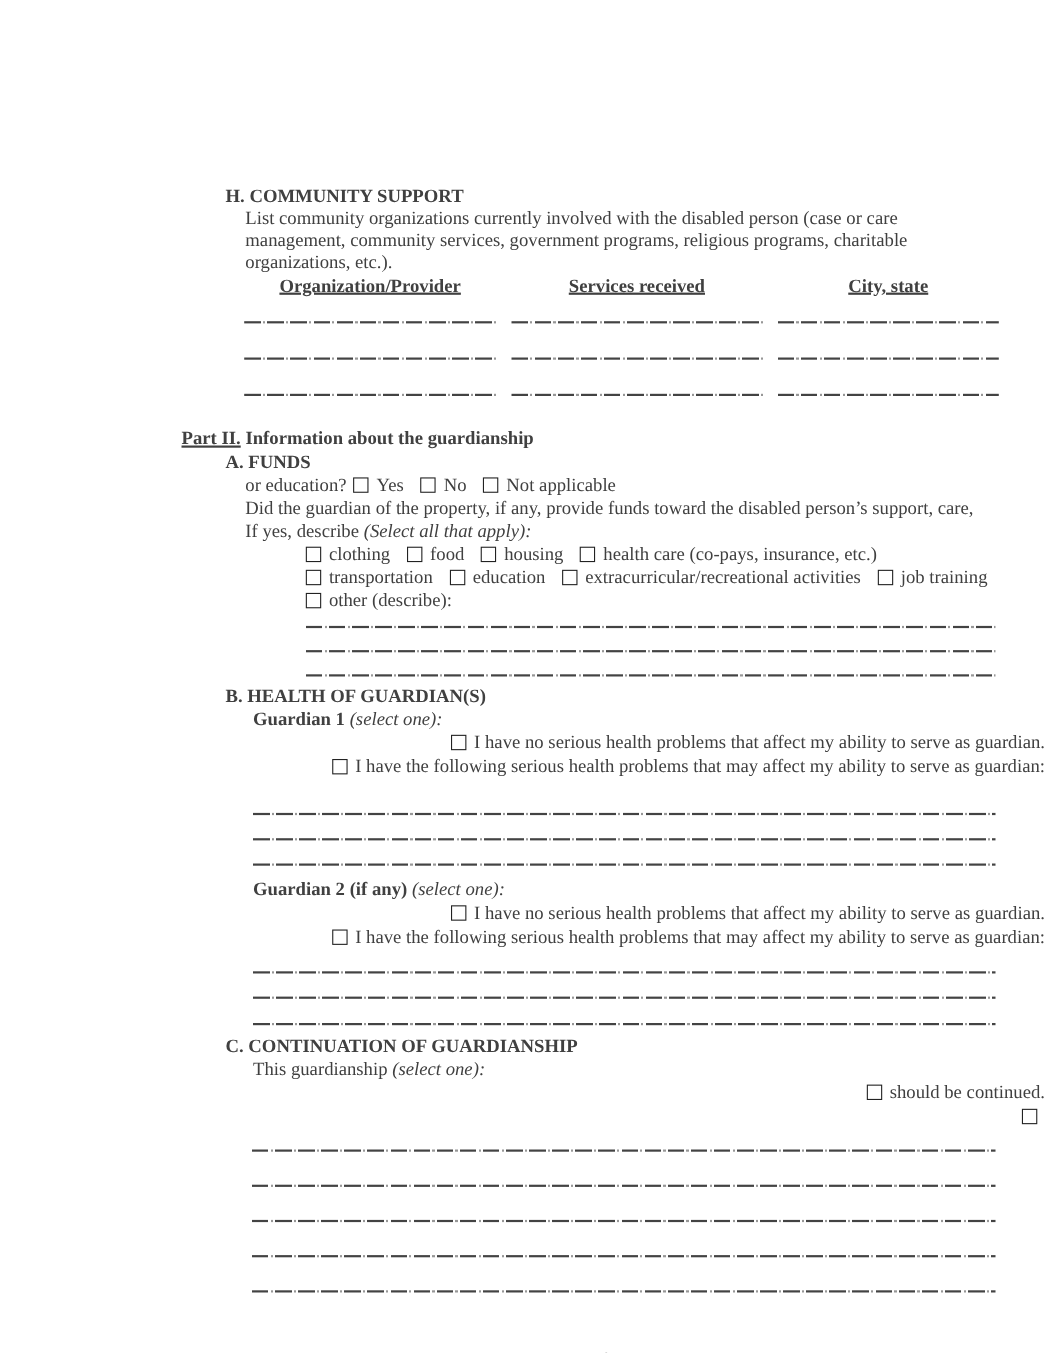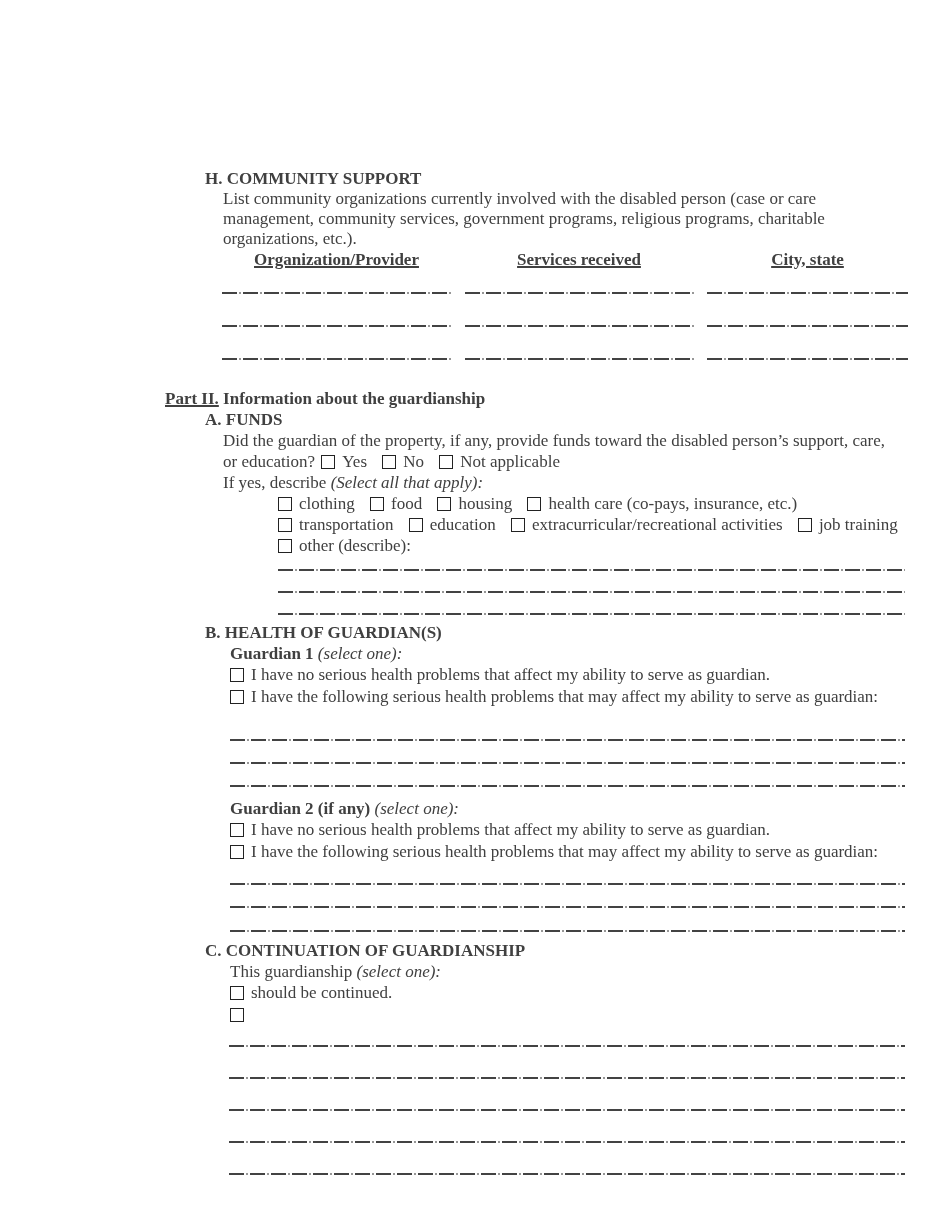--- a/index.html
+++ b/index.html
@@ -12,21 +12,21 @@
   .b{font-weight:bold;}
   .it{font-style:italic;}
   .u{text-decoration:underline;text-decoration-thickness:1.5px;}
   .tc{text-align:center;}
   .ml165{margin-left:165px;}
   .ml205{margin-left:205px;}
   .ml223{margin-left:223px;}
   .ml229{margin-left:229px;}
   .ml230{margin-left:230px;}
   .ml278{margin-left:278px;}
-  .h16{height:16px;} .h20{height:20px;} .h21{height:21px;} .h22{height:22px;}
+  .h16{height:16px;} .h20{height:20px;} .h21{height:21px;} .h22{height:22px;text-align:right;}
   .h23{height:23px;} .h24{height:24px;} .h26{height:26px;} .h32{height:32px;}
   .h33{height:33px;} .h34{height:34px;}
   .intro{width:665px;line-height:20px;height:60px;}
   .cols{display:flex;margin-left:222px;width:686px;justify-content:space-between;}
   .c1{width:229px;} .c2{width:229px;} .c3{width:201px;}
   .dash{position:relative;}
   .dash::after{
     content:"";position:absolute;left:0;right:0;bottom:1px;height:2px;
     background-image:repeating-linear-gradient(90deg,
       #434343 0px,#434343 15px,
@@ -73,27 +73,27 @@
       <div class="c2 dash"></div>
       <div class="c3 dash"></div>
     </div>
 
     <div class="ml165 h21" style="margin-top:27px">
       <span class="b u">Part II.</span>
       <span class="b">Information about the guardianship</span>
     </div>
 
     <div class="b ml205 h21">A. FUNDS</div>
-    <div class="ml223 h21">Did the guardian of the property, if any, provide funds toward the disabled person’s support, care,</div>
     <div class="ml223 h21">
       <span>or education?</span>
       <span class="cbi" style="margin-left:2px"><span class="cb"></span><span>Yes</span></span>
       <span class="cbi"><span class="cb"></span><span>No</span></span>
       <span class="cbi"><span class="cb"></span><span>Not applicable</span></span>
     </div>
+    <div class="ml223 h21">Did the guardian of the property, if any, provide funds toward the disabled person’s support, care,</div>
     <div class="ml223 h21">
       <span>If yes, describe</span>
       <span class="it">(Select all that apply):</span>
     </div>
     <div class="ml278 h21">
       <span class="cbi"><span class="cb"></span><span>clothing</span></span>
       <span class="cbi"><span class="cb"></span><span>food</span></span>
       <span class="cbi"><span class="cb"></span><span>housing</span></span>
       <span class="cbi"><span class="cb"></span><span>health care (co-pays, insurance, etc.)</span></span>
     </div>

